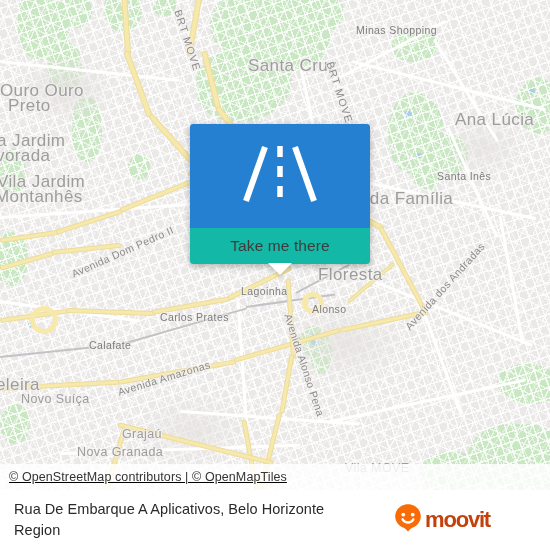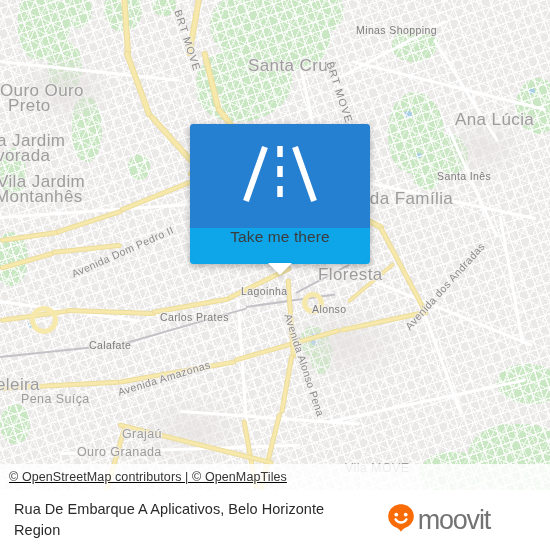--- a/index.html
+++ b/index.html
@@ -139,22 +139,23 @@
     height: 104px;
     background: #2680d2;
     border-radius: 3px 3px 0 0;
     display: flex;
     align-items: center;
     justify-content: center;
   }
   .card-foot {
     height: 36px;
     display: flex;
+    align-items: center;
     justify-content: center;
-    background: #0ea5e9;
+    background: #14b8a6;
     border-radius: 0 0 3px 3px;
   }
   .card-foot span {
     font-size: 15.5px;
     color: #3c3c3c;
     letter-spacing: .1px;
   }
   .card-tail {
     position: absolute;
     left: 50%;
@@ -211,23 +212,23 @@
     max-width: 370px;
     letter-spacing: .05px;
   }
   .brand {
     display: flex;
     align-items: center;
     gap: 2px;
     flex: none;
   }
   .brand-word {
-    font-size: 27px;
-    font-weight: normal;
-    color: #737373;
+    font-size: 22px;
+    font-weight: bold;
+    color: #c2410c;
     letter-spacing: -1.2px;
     line-height: 1;
   }
 </style>
 </head>
 <body>
 
 <div id="app">
 
   <div class="map">
@@ -341,23 +342,23 @@
     <div class="lbl street" style="left:72px;top:268px;transform:rotate(-24deg);transform-origin:0 50%;">Avenida Dom Pedro II</div>
     <div class="lbl poi" style="left:241px;top:285px;z-index:31;">Lagoinha</div>
     <div class="lbl place" style="left:318px;top:265px;">Floresta</div>
     <div class="lbl poi" style="left:312px;top:303px;">Alonso</div>
     <div class="lbl poi" style="left:160px;top:311px;">Carlos Prates</div>
     <div class="lbl poi" style="left:89px;top:339px;">Calafate</div>
     <div class="lbl street" style="left:288px;top:308px;transform:rotate(72deg);transform-origin:0 50%;">Avenida Alonso Pena</div>
     <div class="lbl street" style="left:407px;top:322px;transform:rotate(-48deg);transform-origin:0 50%;">Avenida dos Andradas</div>
     <div class="lbl street" style="left:118px;top:386px;transform:rotate(-17deg);transform-origin:0 50%;">Avenida Amazonas</div>
     <div class="lbl place" style="left:-4px;top:375px;">eleira</div>
-    <div class="lbl place" style="left:21px;top:392px;font-size:12.5px;">Pena Suíça</div>
+    <div class="lbl place" style="left:21px;top:392px;font-size:12.5px;">Novo Suíça</div>
     <div class="lbl place" style="left:122px;top:427px;font-size:12.5px;">Grajaú</div>
-    <div class="lbl place" style="left:77px;top:445px;font-size:12.5px;">Ouro Granada</div>
+    <div class="lbl place" style="left:77px;top:445px;font-size:12.5px;">Nova Granada</div>
     <div class="lbl place" style="left:345px;top:461px;font-size:12.5px;">Vila MOVE</div>
 
     <div class="card">
       <div class="card-head">
         <span>
           <svg width="86" height="62" viewBox="0 0 86 62" aria-hidden="true">
             <line x1="28" y1="4" x2="9" y2="58" stroke="#ffffff" stroke-width="6" stroke-linecap="butt"></line>
             <line x1="58" y1="4" x2="77" y2="58" stroke="#ffffff" stroke-width="6" stroke-linecap="butt"></line>
             <line x1="43" y1="3" x2="43" y2="59" stroke="#ffffff" stroke-width="5.5" stroke-dasharray="11 9" stroke-linecap="butt"></line>
           </svg>

